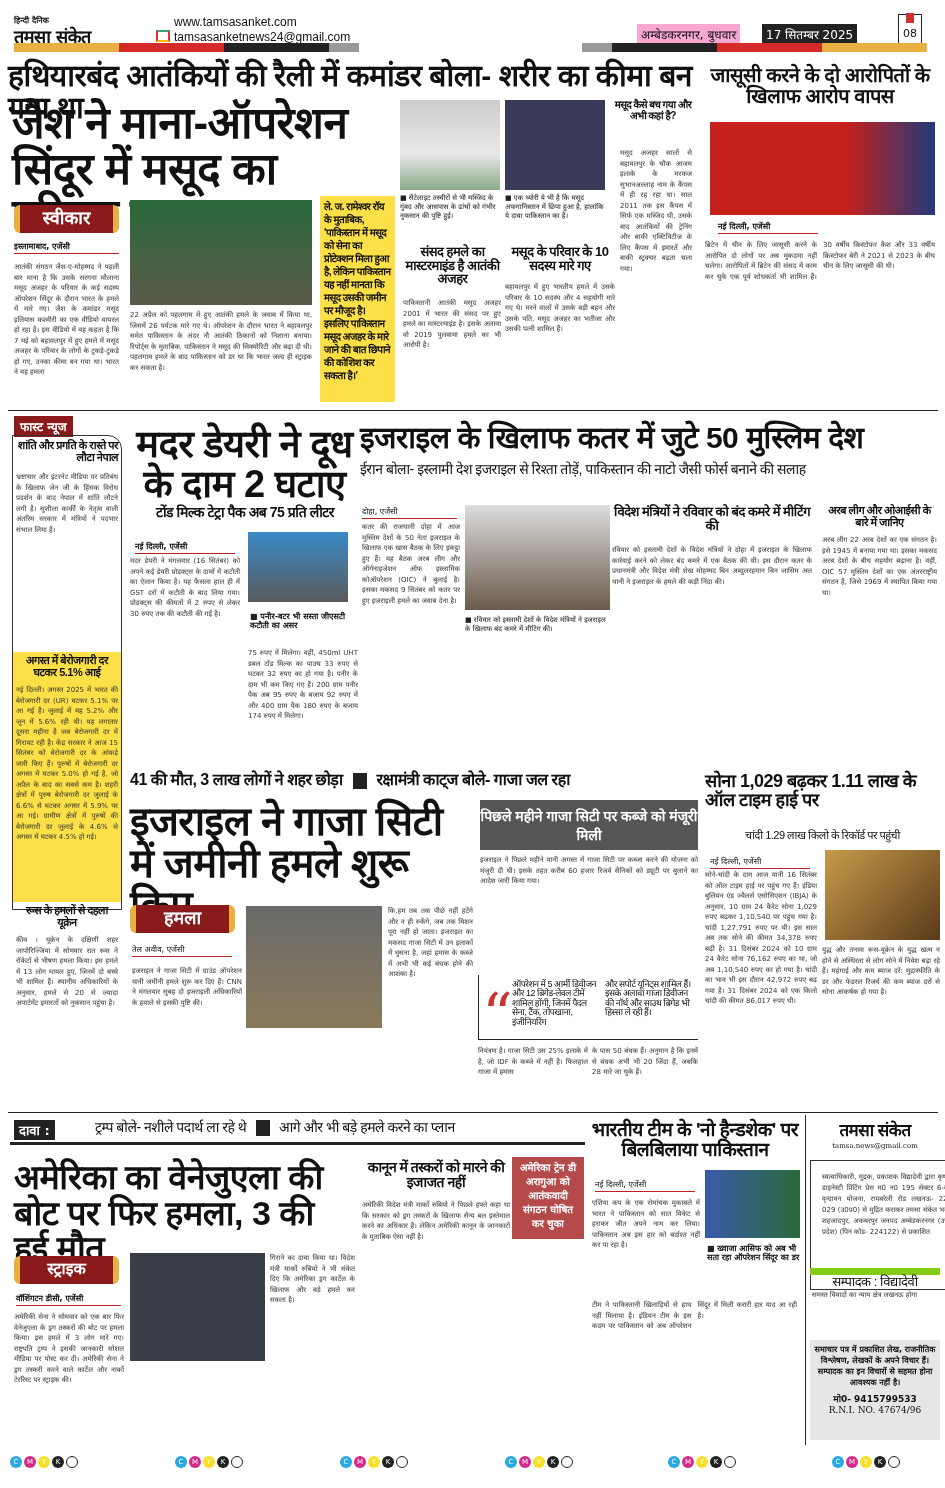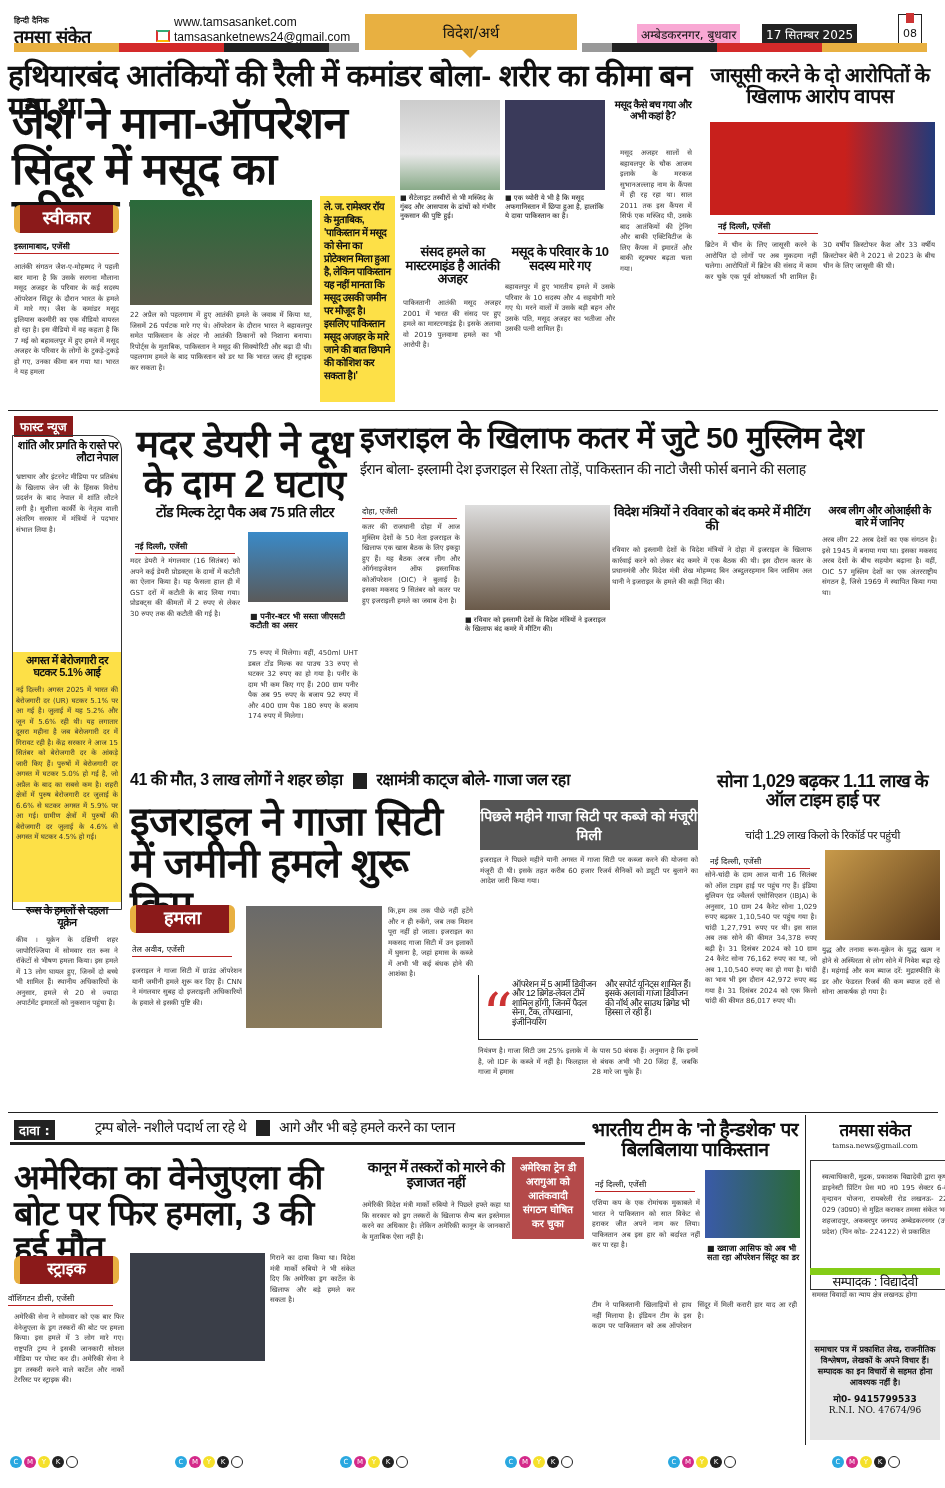--- a/index.html
+++ b/index.html
@@ -36,21 +36,20 @@
 </style>
 </head>
 <body>
 
 <div class="abs hdr">
   <div class="abs brandsm">हिन्दी दैनिक</div>
   <div class="abs brand">तमसा संकेत</div>
   <div class="abs gm"></div>
   <div class="abs web">www.tamsasanket.com</div>
   <div class="abs mail">tamsasanketnews24@gmail.com</div>
-  <div class="abs sect">विदेश/अर्थ</div>
   <div class="abs place">अम्बेडकरनगर, बुधवार</div>
   <div class="abs date">17 सितम्बर 2025</div>
   <div class="abs pg">08</div>
   <div class="abs band" style="left:14px;width:345px">
     <span style="width:105px;background:#e8b041"></span>
       <span style="width:105px;background:#d42a2a"></span>
       <span style="width:105px;background:#222"></span>
       <span style="width:30px;background:#999"></span>
   </div>
   <div class="abs band" style="left:582px;width:345px">
@@ -131,39 +130,39 @@
 <div class="abs txt" style="left:388px;top:906px;width:85px;height:205px;overflow:hidden">कि,हम तब तक पीछे नहीं हटेंगे और न ही रुकेंगे, जब तक मिशन पूरा नहीं हो जाता। इजराइल का मकसद गाजा सिटी में उन इलाकों में घुसना है, जहां हमास के कब्जे में अभी भी कई बंधक होने की आशंका है।</div>
 <div class="abs" style="left:480px;top:800px;width:218px;height:50px;background:#555;color:#fff;font-weight:bold;font-size:14px;text-align:center;padding-top:6px;font-family:'Liberation Sans',sans-serif">पिछले महीने गाजा सिटी पर कब्जे को मंजूरी मिली</div>
 <div class="abs txt" style="left:480px;top:855px;width:218px;height:118px;overflow:hidden">इजराइल ने पिछले महीने यानी अगस्त में गाजा सिटी पर कब्जा करने की योजना को मंजूरी दी थी। इसके तहत करीब 60 हजार रिजर्व सैनिकों को ड्यूटी पर बुलाने का आदेश जारी किया गया।</div>
 <div class="abs" style="left:478px;top:975px;width:220px;height:65px;border-left:1.5px solid #222;border-bottom:1.5px solid #222"></div>
 <div class="abs quote" style="left:482px;top:985px">“</div>
 <div class="abs h" style="left:512px;top:980px;width:88px;font-size:9px;font-weight:normal">ऑपरेशन में 5 आर्मी डिवीजन और 12 ब्रिगेड-लेवल टीमें शामिल होंगी, जिनमें पैदल सेना, टैंक, तोपखाना, इंजीनियरिंग</div>
 <div class="abs h" style="left:605px;top:980px;width:90px;font-size:9px;font-weight:normal">और सपोर्ट यूनिट्स शामिल हैं। इसके अलावा गाजा डिवीजन की नॉर्थ और साउथ ब्रिगेड भी हिस्सा ले रही हैं।</div>
 <div class="abs txt" style="left:478px;top:1046px;width:110px;height:40px;overflow:hidden">नियंत्रण है। गाजा सिटी उस 25% इलाके में है, जो IDF के कब्जे में नहीं है। फिलहाल गाजा में हमास</div>
 <div class="abs txt" style="left:592px;top:1046px;width:106px;height:40px;overflow:hidden">के पास 50 बंधक हैं। अनुमान है कि इनमें से बंधक अभी भी 20 जिंदा हैं, जबकि 28 मारे जा चुके हैं।</div>
 
-<h1 class="abs" style="left:705px;top:772px;width:235px;font-size:18px;text-align:center">सोना 1,029 बढ़कर 1.11 लाख के ऑल टाइम हाई पर</h1>
+<h1 class="abs" style="left:705px;top:772px;width:235px;font-size:18px;text-align:left">सोना 1,029 बढ़कर 1.11 लाख के ऑल टाइम हाई पर</h1>
 <div class="abs h" style="left:705px;top:830px;width:235px;font-size:11px;font-weight:normal;text-align:center">चांदी 1.29 लाख किलो के रिकॉर्ड पर पहुंची</div>
 <div class="abs dl" style="left:710px;top:855px;width:100px;font-weight:normal">नई दिल्ली, एजेंसी</div>
 <div class="abs img" style="left:825px;top:850px;width:115px;height:90px;background:linear-gradient(135deg,#c89a4a,#5a3a1a)"></div>
 <div class="abs txt" style="left:705px;top:870px;width:112px;height:215px;overflow:hidden">सोने-चांदी के दाम आज यानी 16 सितंबर को ऑल टाइम हाई पर पहुंच गए हैं। इंडिया बुलियन एंड ज्वैलर्स एसोसिएशन (IBJA) के अनुसार, 10 ग्राम 24 कैरेट सोना 1,029 रुपए बढ़कर 1,10,540 पर पहुंच गया है। चांदी 1,27,791 रुपए पर थी। इस साल अब तक सोने की कीमत 34,378 रुपए बढ़ी है। 31 दिसंबर 2024 को 10 ग्राम 24 कैरेट सोना 76,162 रुपए का था, जो अब 1,10,540 रुपए का हो गया है। चांदी का भाव भी इस दौरान 42,972 रुपए बढ़ गया है। 31 दिसंबर 2024 को एक किलो चांदी की कीमत 86,017 रुपए थी।</div>
 <div class="abs txt" style="left:822px;top:945px;width:118px;height:140px;overflow:hidden">युद्ध और तनावः रूस-यूक्रेन के युद्ध खत्म न होने से अस्थिरता से लोग सोने में निवेश बढ़ा रहे हैं। महंगाई और कम ब्याज दरें: मुद्रास्फीति के डर और फेडरल रिजर्व की कम ब्याज दरों से सोना आकर्षक हो गया है।</div>
 
 <div class="abs hline" style="left:8px;top:1112px;width:930px"></div>
 
 <div class="abs" style="left:14px;top:1120px;background:#222;color:#fff;font-size:13px;font-weight:bold;padding:1px 5px">दावा :</div>
 <div class="abs h" style="left:95px;top:1120px;width:490px;font-size:14px;font-weight:normal">
   <span>ट्रम्प बोले- नशीले पदार्थ ला रहे थे</span>
   <span style="display:inline-block;width:14px;height:16px;background:#222;vertical-align:middle;margin:0 6px"></span>
   <span>आगे और भी बड़े हमले करने का प्लान</span>
 </div>
 <div class="abs hline" style="left:10px;top:1142px;width:575px;height:3px"></div>
 <h1 class="abs" style="left:14px;top:1160px;width:340px;font-size:34px">अमेरिका का वेनेजुएला की बोट पर फिर हमला, 3 की हुई मौत</h1>
 <div class="abs tag" style="left:14px;top:1256px;width:105px;height:28px;font-size:16px;line-height:26px">स्ट्राइक</div>
-<div class="abs dl" style="left:8px;top:1292px;width:105px;font-weight:normal">वॉशिंगटन डीसी, एजेंसी</div>
+<div class="abs dl" style="left:16px;top:1292px;width:105px;font-weight:bold">वॉशिंगटन डीसी, एजेंसी</div>
 <div class="abs txt" style="left:14px;top:1312px;width:110px;height:135px;overflow:hidden">अमेरिकी सेना ने सोमवार को एक बार फिर वेनेजुएला के ड्रग तस्करों की बोट पर हमला किया। इस हमले में 3 लोग मारे गए। राष्ट्रपति ट्रम्प ने इसकी जानकारी सोशल मीडिया पर पोस्ट कर दी। अमेरिकी सेना ने ड्रग तस्करी करने वाले कार्टेल और नार्को टेररिस्ट पर स्ट्राइक की।</div>
 <div class="abs img" style="left:130px;top:1253px;width:135px;height:108px;background:#3a3e48"></div>
 <div class="abs txt" style="left:270px;top:1253px;width:85px;height:195px;overflow:hidden">गिराने का दावा किया था। विदेश मंत्री मार्को रुबियो ने भी संकेत दिए कि अमेरिका ड्रग कार्टेल के खिलाफ और बड़े हमले कर सकता है।</div>
 <div class="abs h" style="left:362px;top:1160px;width:148px;font-size:14px;text-align:center">कानून में तस्करों को मारने की इजाजत नहीं</div>
 <div class="abs txt" style="left:362px;top:1200px;width:148px;height:248px;overflow:hidden">अमेरिकी विदेश मंत्री मार्को रुबियो ने पिछले हफ्ते कहा था कि सरकार को ड्रग तस्करों के खिलाफ सैन्य बल इस्तेमाल करने का अधिकार है। लेकिन अमेरिकी कानून के जानकारों के मुताबिक ऐसा नहीं है।</div>
 <div class="abs" style="left:512px;top:1157px;width:72px;height:82px;background:#b44a4a;color:#fff;font-size:10px;font-weight:bold;text-align:center;padding:4px;line-height:14px">अमेरिका ट्रेन डी अरागुआ को आतंकवादी संगठन घोषित कर चुका</div>
 
 <h1 class="abs" style="left:590px;top:1120px;width:210px;font-size:19px;text-align:center">भारतीय टीम के 'नो हैन्डशेक' पर बिलबिलाया पाकिस्तान</h1>
 <div class="abs dl" style="left:595px;top:1178px;width:100px;font-weight:normal">नई दिल्ली, एजेंसी</div>
 <div class="abs txt" style="left:592px;top:1198px;width:108px;height:100px;overflow:hidden">एशिया कप के एक रोमांचक मुकाबले में भारत ने पाकिस्तान को सात विकेट से हराकर जीत अपने नाम कर लिया। पाकिस्तान अब इस हार को बर्दाश्त नहीं कर पा रहा है।</div>

